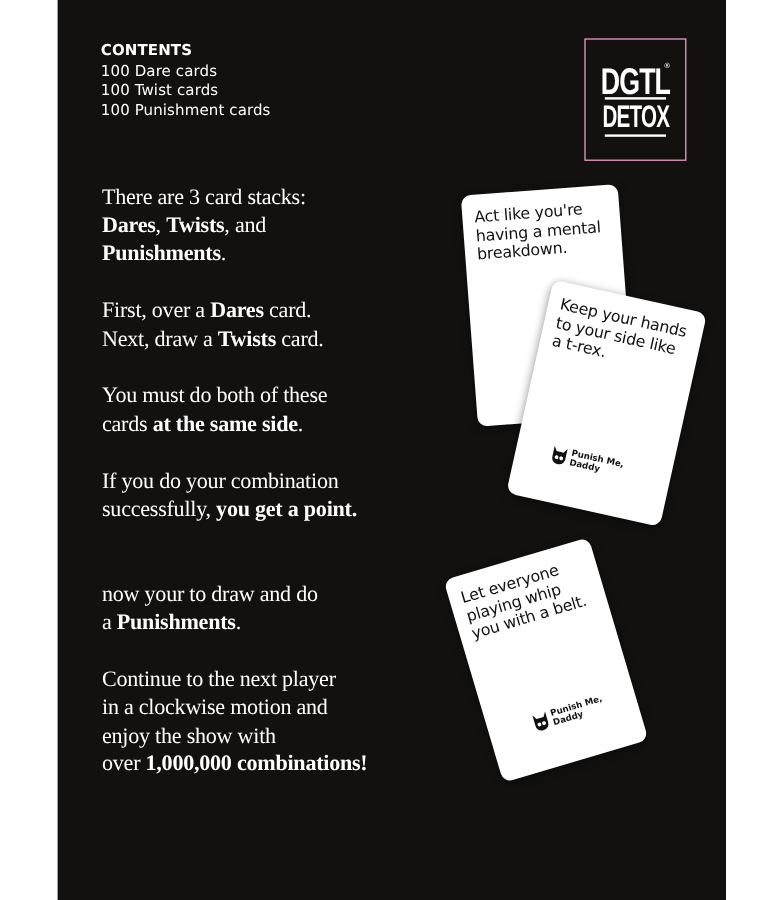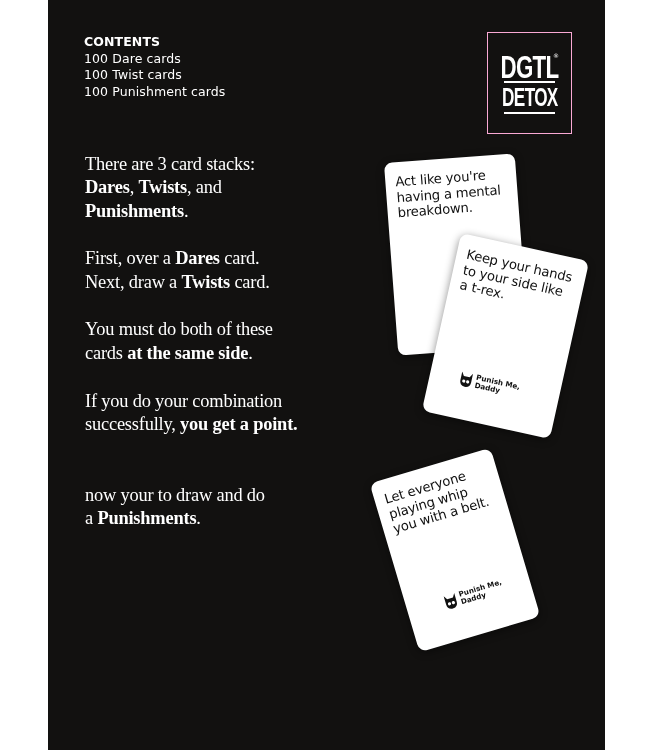--- a/index.html
+++ b/index.html
@@ -97,20 +97,26 @@
     </p>
     <p>
       <span>If you do your combination</span><br>
       <span>successfully, </span><b>you get a point.</b>
     </p>
     <p>
       <br>
       <span>now your to draw and do</span><br>
       <span>a </span><b>Punishments</b><span>.</span>
     </p>
+    <p>
+      <span>Continue to the next player</span><br>
+      <span>in a clockwise motion and</span><br>
+      <span>enjoy the show with</span><br>
+      <span>over </span><b>1,000,000 combinations!</b>
+    </p>
   </div>
 
   <div class="card card1">
     <div class="ctext">Act like you're having a mental breakdown.</div>
   </div>
 
   <div class="card card2">
     <div class="ctext">Keep your hands to your side like a t-rex.</div>
     <div class="brand" style="left:30px; top:134px;">
       <svg class="mask-icon" viewBox="0 0 13 15">

